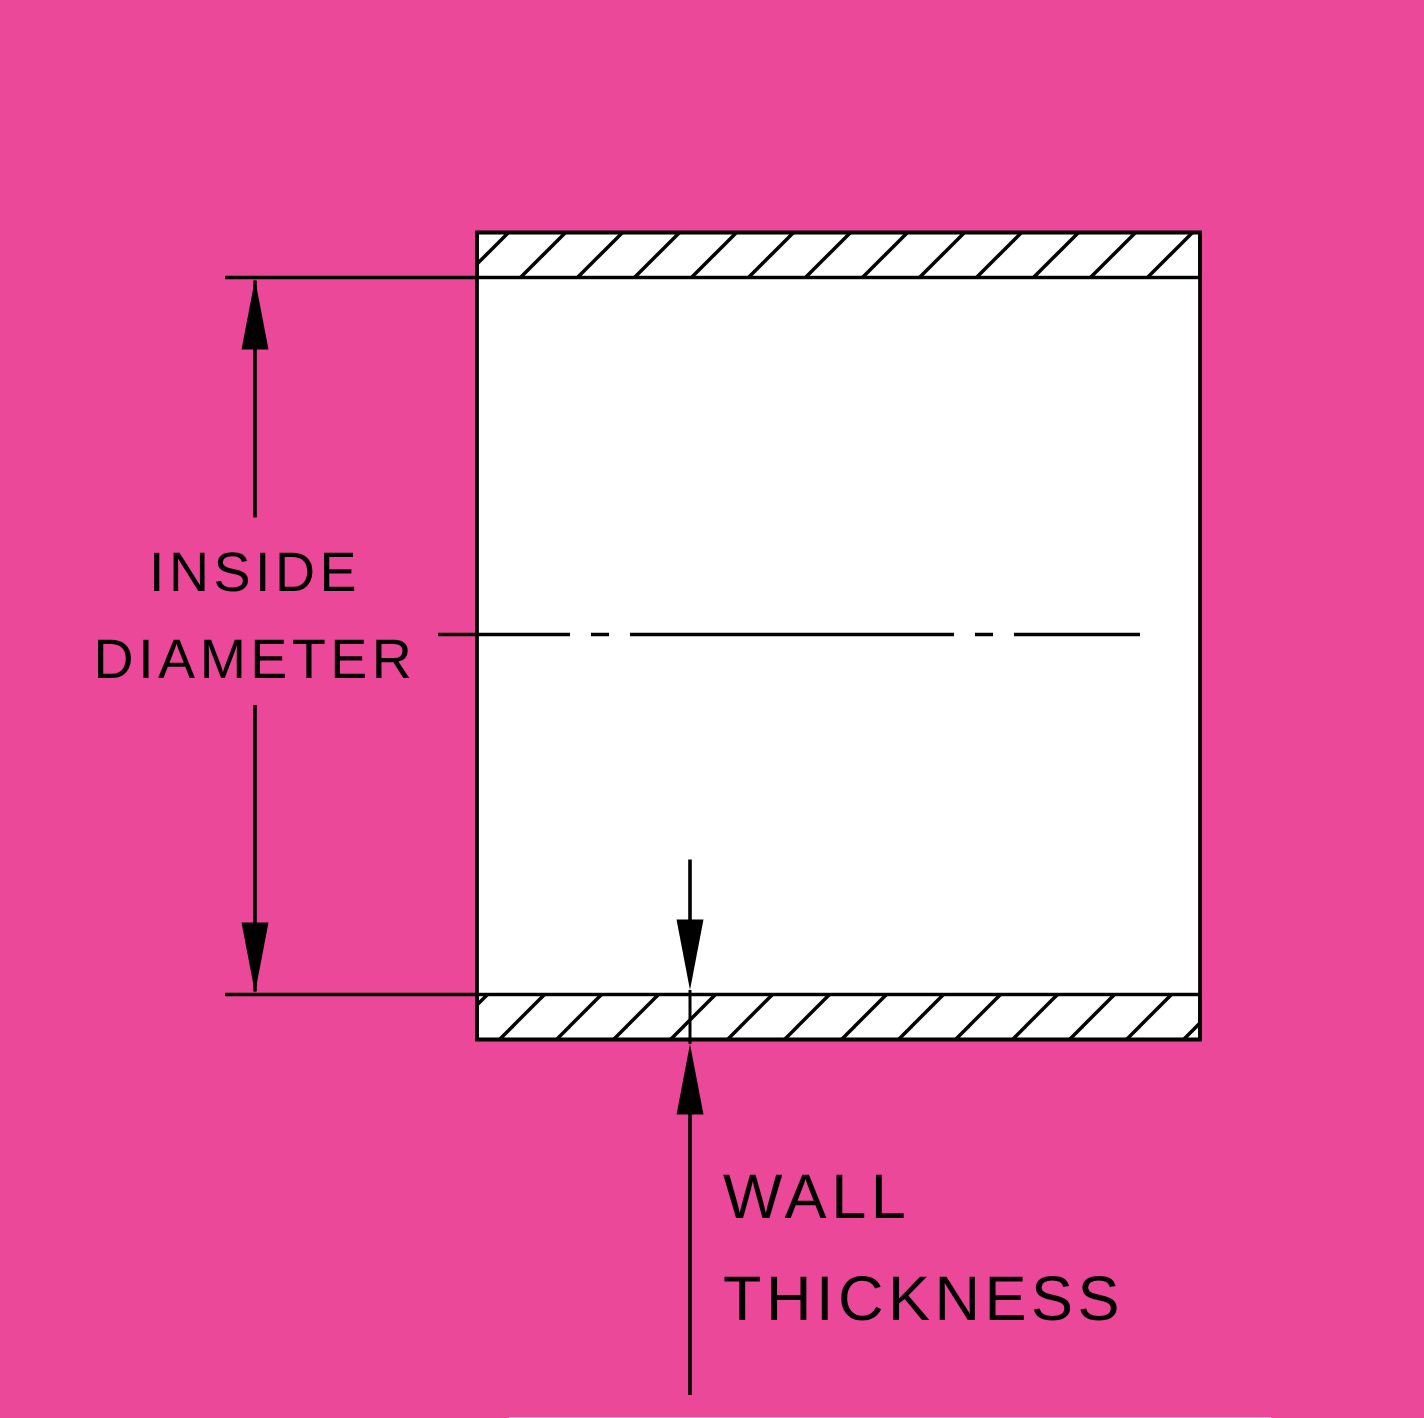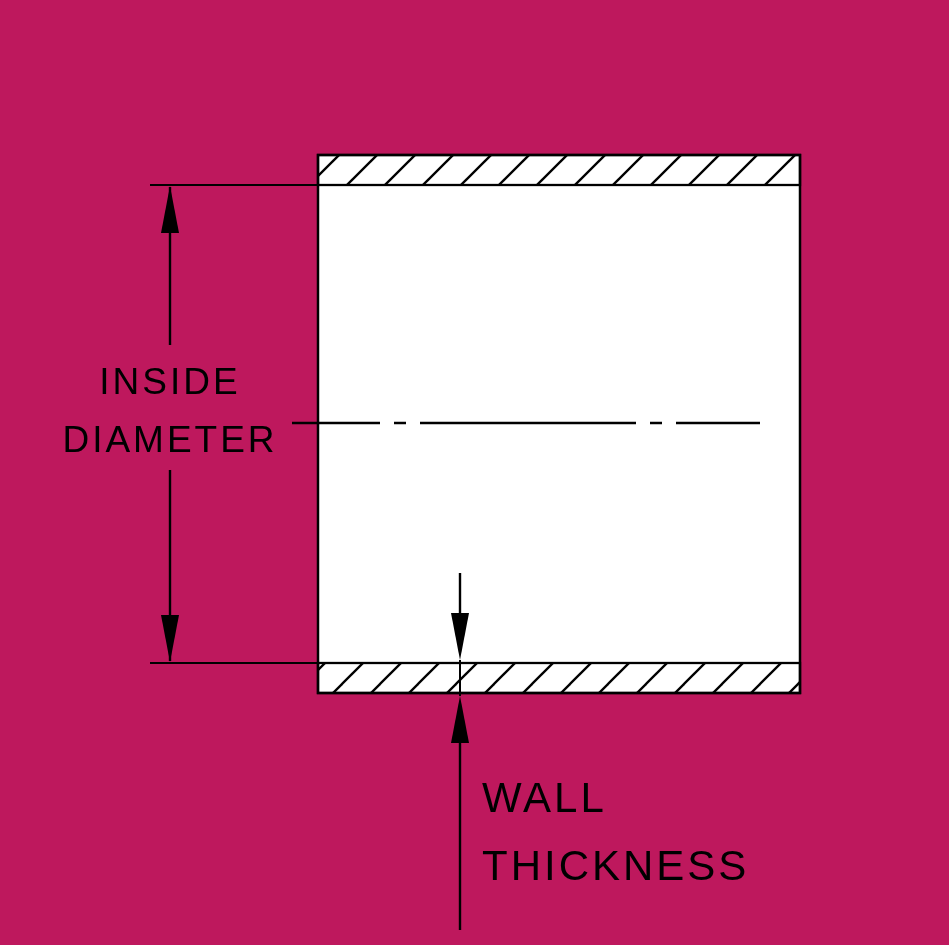--- a/index.html
+++ b/index.html
@@ -4,21 +4,21 @@
 <style>
   html, body {
     margin: 0;
     padding: 0;
     background: #ffffff;
   }
   .canvas {
     position: relative;
     width: 949px;
     height: 945px;
-    background: #be185d;
+    background: #ec4899;
     font-family: "Liberation Sans", sans-serif;
     overflow: hidden;
   }
   svg text {
     font-family: "Liberation Sans", sans-serif;
     fill: #000000;
   }
   .dim-label {
     font-size: 37px;
     letter-spacing: 3px;

